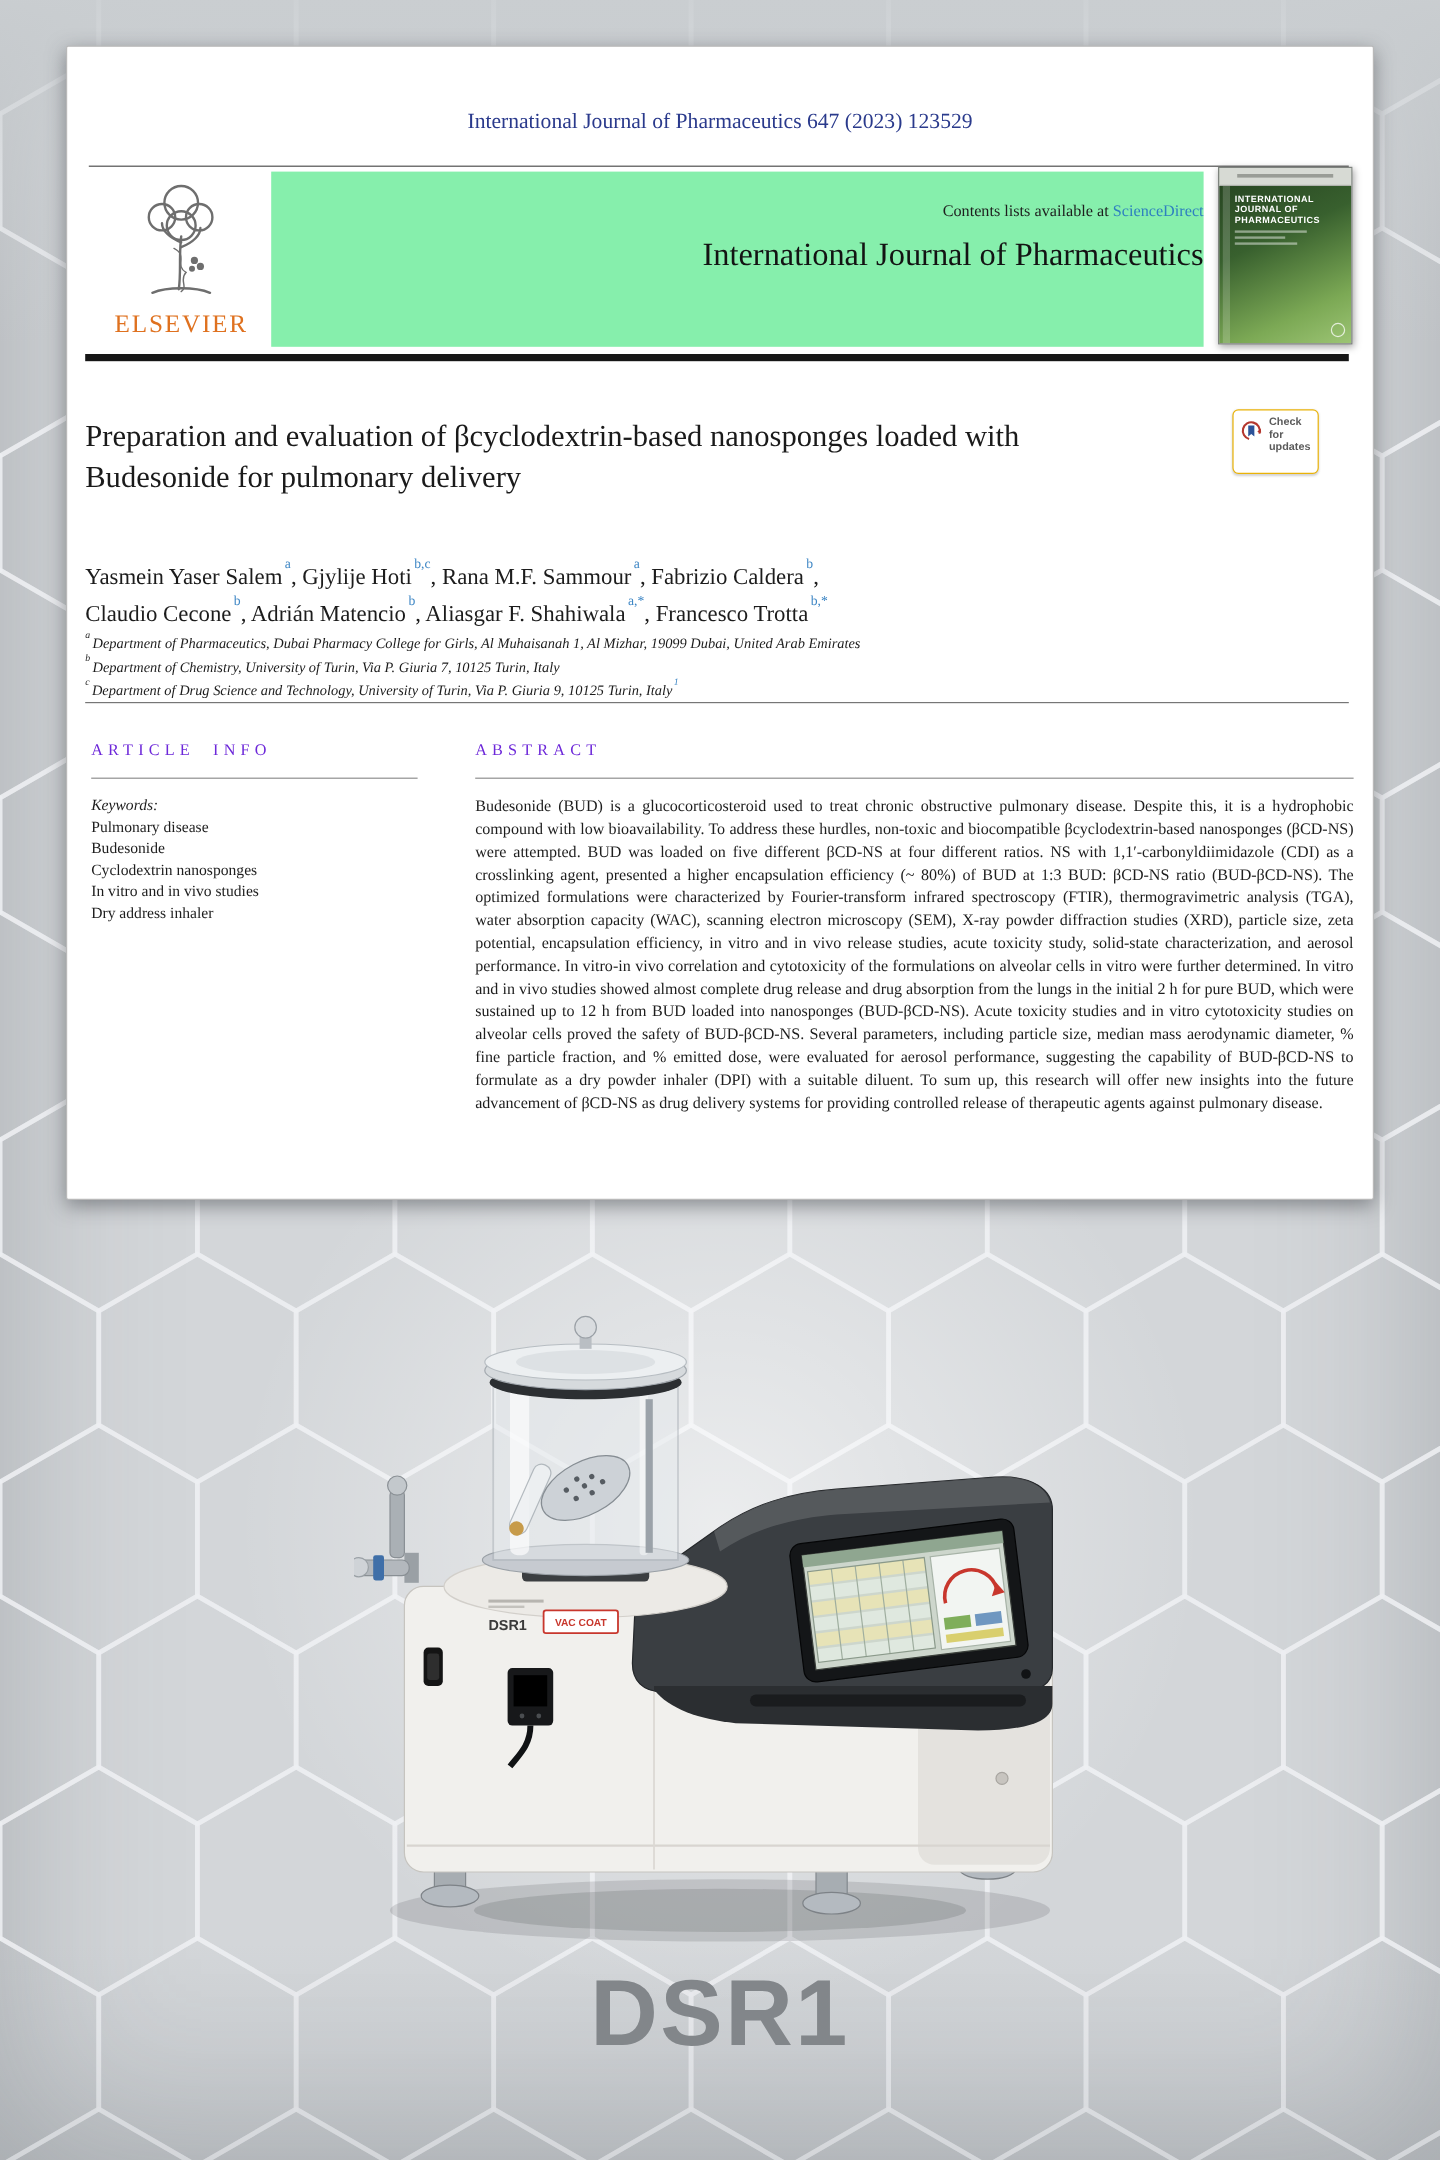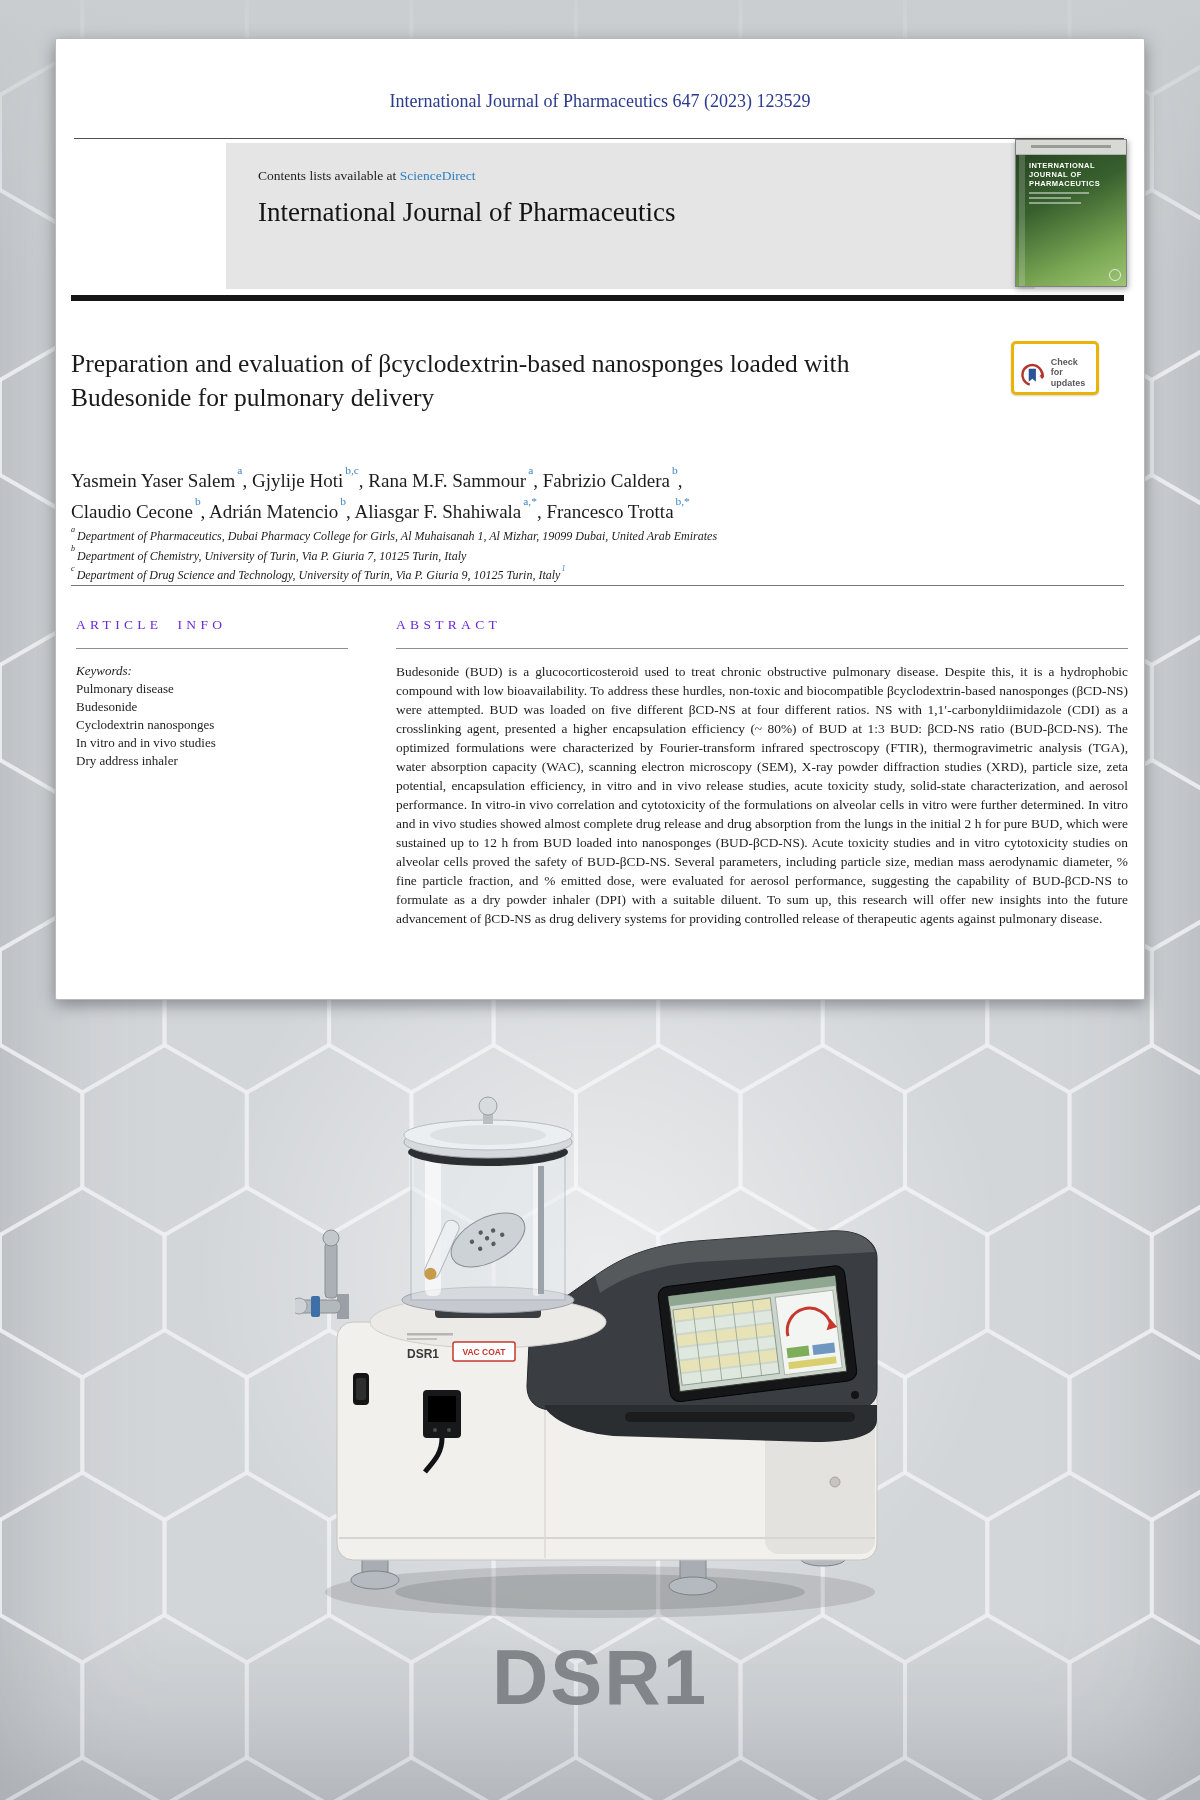--- a/index.html
+++ b/index.html
@@ -14,40 +14,40 @@
       linear-gradient(0deg, rgba(150,155,160,.25) 0%, rgba(150,155,160,0) 10%);}
 
   
   .paper{position:absolute;left:55px;top:38px;width:1090px;height:962px;background:#ffffff;
          border:1px solid #b9b9b9;border-radius:2px;box-shadow:0 5px 16px rgba(55,60,65,.5);
          font-family:"Liberation Serif","DejaVu Serif",serif;box-sizing:border-box;}
   .cite{position:absolute;top:52px;left:0;right:0;text-align:center;font-size:18px;color:#2a3a8c;}
   .rule-top{position:absolute;top:99px;left:18px;right:20px;height:1px;background:#515151;}
   .elsevier{position:absolute;left:15px;top:106px;width:160px;height:146px;text-align:center;cursor:pointer;}
   .els-word{font-size:21px;color:#df711f;letter-spacing:1.5px;margin-top:0;}
-  .graybox{position:absolute;left:170px;top:104px;width:777px;height:146px;background:#e5e5e5;text-align:left;padding-left:32px;}
+  .graybox{position:absolute;left:170px;top:104px;width:777px;height:146px;background:#86efac;text-align:right;}
   .contents-line{margin-top:25px;font-size:13.5px;color:#1e1e1e;}
   .jtitle{margin-top:13px;font-size:27px;color:#131313;}
   .homepage-line{margin-top:15px;font-size:13.5px;color:#1e1e1e;}
   .link{color:#2e7fc0;text-decoration:none;cursor:pointer;}
   .cover{position:absolute;left:959px;top:100px;width:110px;height:146px;
          background:linear-gradient(155deg,#24401f 0%,#38602e 40%,#7ca955 78%,#9cc474 100%);
          border:1px solid #7e837e;box-shadow:1px 2px 6px rgba(0,0,0,.35);cursor:pointer;}
   .cover-top{position:absolute;top:0;left:0;right:0;height:14px;background:#d7dad4;border-bottom:1px solid #b0b3ad;}
   .cover-top-bar{margin:5px auto 0;width:72%;height:3px;background:#999c96;}
   .cover-strip{position:absolute;left:3px;top:15px;bottom:0;width:6px;background:rgba(255,255,255,.18);}
   .cover-title{position:absolute;top:21px;left:13px;right:5px;color:#fff;
                font:700 7.5px/9px "Liberation Sans","DejaVu Sans",sans-serif;letter-spacing:.4px;}
   .cover-bar{position:absolute;left:13px;height:2px;background:rgba(255,255,255,.45);}
   .cover-logo{position:absolute;right:5px;bottom:5px;width:10px;height:10px;
               border:1px solid rgba(255,255,255,.75);border-radius:50%;}
   .blackbar{position:absolute;top:256px;left:15px;right:20px;height:6px;background:#161616;}
 
-  .badge{position:absolute;top:302px;right:45px;width:88px;height:54px;background:#fff;border:3px solid #eab308;
-         border-radius:5px;box-shadow:0 1px 2px rgba(0,0,0,.18);display:flex;align-items:flex-end;gap:6px;
+  .badge{position:absolute;top:302px;right:45px;width:72px;height:54px;background:#fff;border:1px solid #eab308;
+         border-radius:5px;box-shadow:0 1px 2px rgba(0,0,0,.18);display:flex;align-items:flex-start;gap:6px;
          padding:4px 6px;box-sizing:border-box;cursor:pointer;}
   .badge-text{font:700 9px/10.5px "Liberation Sans","DejaVu Sans",sans-serif;color:#5a5a5a;}
 
   .title{position:absolute;top:308px;left:15px;width:860px;margin:0;font-weight:400;
          font-size:25.5px;line-height:34px;color:#1a1a1a;}
   .authors{position:absolute;top:424px;left:15px;width:940px;font-size:19px;line-height:27px;color:#1c1c1c;}
   .asup{color:#3f87c5;font-size:.6em;position:relative;top:-.55em;margin-left:2px;}
   .affils{position:absolute;top:486px;left:15px;width:1030px;font-style:italic;font-size:12px;line-height:15.5px;color:#1c1c1c;}
   .affil sup{font-size:.68em;position:relative;top:-.4em;margin-right:2px;}
   .affil .note{color:#3f87c5;margin-left:1px;}
@@ -233,20 +233,41 @@
       <polygon points="1151.8,1900.0 1234.1,1947.5 1234.1,2042.5 1151.8,2090.0 1069.5,2042.5 1069.5,1947.5" fill="none" stroke="#eef0f2" stroke-width="4" opacity="0.65"></polygon>
       <polygon points="1316.4,1900.0 1398.6,1947.5 1398.6,2042.5 1316.4,2090.0 1234.1,2042.5 1234.1,1947.5" fill="none" stroke="#eef0f2" stroke-width="4" opacity="0.65"></polygon>
     </svg>
   <div class="overlays"></div>
 
   <div class="paper">
 
     <div class="cite">International Journal of Pharmaceutics 647 (2023) 123529</div>
     <div class="rule-top"></div>
 
+    <div class="elsevier">
+      <svg width="92" height="108" viewBox="0 0 92 108">
+        <g fill="none" stroke="#6e6e6e" stroke-width="2" stroke-linecap="round">
+          <circle cx="46" cy="24" r="14"></circle>
+          <circle cx="30" cy="36" r="11"></circle>
+          <circle cx="61" cy="36" r="11"></circle>
+          <circle cx="46" cy="43" r="12"></circle>
+          <path d="M46,52 C44,68 46,82 44,96"></path>
+          <path d="M46,57 C36,53 30,47 30,41"></path>
+          <path d="M46,61 C56,57 62,51 62,45"></path>
+          <path d="M40,62 C52,68 40,76 50,82 C44,88 52,94 46,98" stroke-width="1.2"></path>
+          <path d="M22,99 C34,94 58,94 70,99"></path>
+        </g>
+        <g fill="#6e6e6e">
+          <circle cx="57" cy="72" r="3"></circle>
+            <circle cx="62" cy="77" r="3"></circle>
+            <circle cx="55" cy="79" r="2.5"></circle>
+        </g>
+      </svg>
+      <div class="els-word serif">ELSEVIER</div>
+    </div>
 
     <div class="graybox">
       <div class="contents-line">
         <span>Contents lists available at </span><a class="link">ScienceDirect</a>
       </div>
       <div class="jtitle">International Journal of Pharmaceutics</div>
     </div>
 
     <div class="cover">
       <div class="cover-top">

